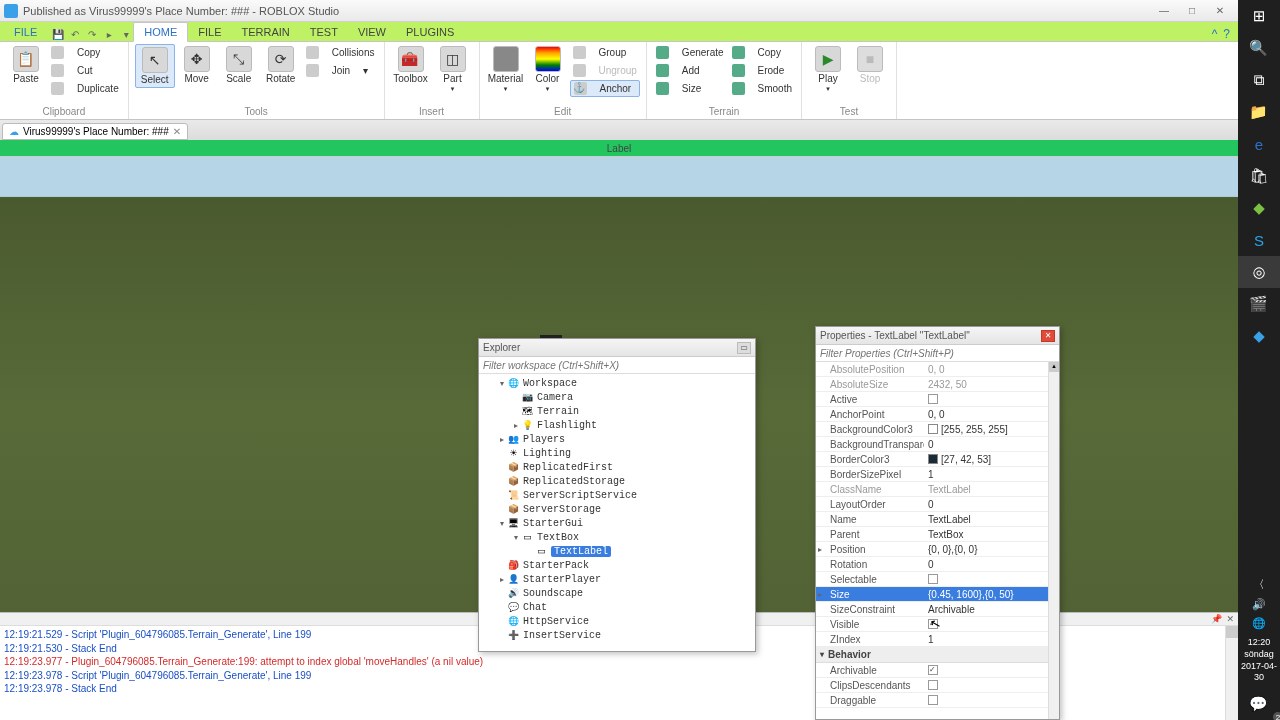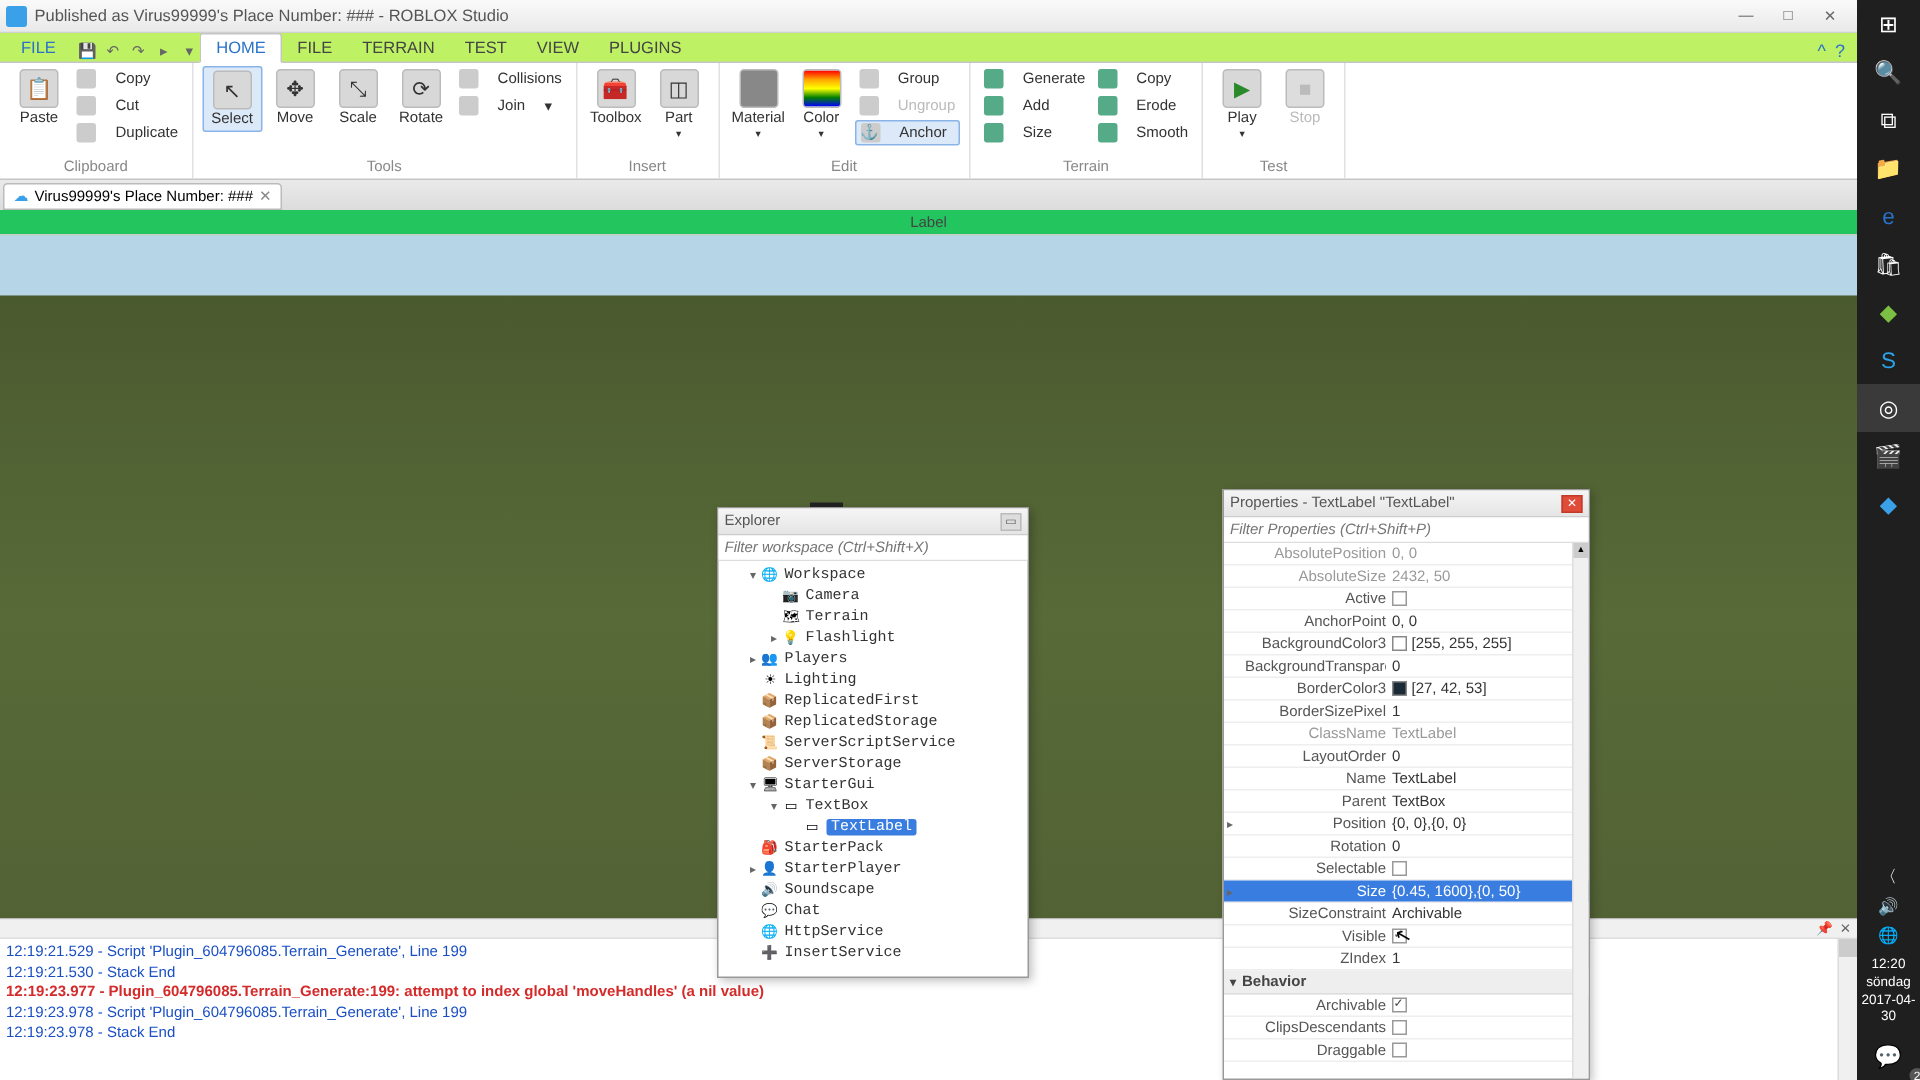--- a/index.html
+++ b/index.html
@@ -57,49 +57,49 @@
 .viewport-label-bar { height: 17px; background:#22c55e; border-bottom:1px solid #ccc; display:flex; align-items:center; justify-content:center; font-size:10px; color:#444; }
 .viewport-3d { position:absolute; top:17px; left:0; right:0; bottom:0; background: linear-gradient(to bottom, #b6d5e6 0%, #b6d5e6 7%, #4a5a2f 7.2%, #586a38 45%, #4f5e33 100%); }
 .viewport-part { position:absolute; left:540px; top:178px; width:22px; height:6px; background:#222; }
 
 
 .output-panel { position:absolute; left:0; bottom:0; width:1238px; height:108px; background:#fff; border-top:1px solid #bbb; }
 .output-head { height:13px; background:#f0f0f0; border-bottom:1px solid #ddd; display:flex; justify-content:flex-end; align-items:center; padding-right:4px; gap:4px; font-size:9px; color:#666; }
 .output-body { padding:2px 4px; font-size:10px; line-height:1.35; font-family: Consolas, monospace; overflow:hidden; }
 .output-body .line { white-space:nowrap; }
 .output-body .blue { color:#1a4fc4; }
-.output-body .red { color:#d42a2a; font-weight:700; }
+.output-body .red { color:#d42a2a; font-weight:400; }
 .output-scroll { position:absolute; right:0; top:13px; bottom:0; width:13px; background:#f0f0f0; border-left:1px solid #ddd; }
 .output-scroll .thumb { position:absolute; top:0; width:100%; height:12px; background:#ccc; }
 
 
 .panel { position:absolute; background:#fff; border:1px solid #999; box-shadow: 2px 2px 6px rgba(0,0,0,0.25); font-size:11px; }
 .panel-head { height:18px; background:linear-gradient(#f5f5f5,#e5e5e5); border-bottom:1px solid #ccc; display:flex; align-items:center; padding:0 4px; font-size:10px; color:#555; }
 .panel-head .close { margin-left:auto; width:14px; height:12px; background:#ddd; border:1px solid #bbb; display:flex; align-items:center; justify-content:center; font-size:8px; }
 .panel-filter { height:17px; border-bottom:1px solid #ddd; }
 .panel-filter input { width:100%; height:100%; border:none; padding:0 4px; font-size:10px; color:#888; font-style:italic; outline:none; }
 
-.explorer { left:478px; top:338px; width:208px; height:314px; }
+.explorer { left:478px; top:338px; width:278px; height:314px; }
 .tree { padding:2px 0; }
 .tree-row { display:flex; align-items:center; height:14px; padding-left:4px; cursor:pointer; }
 .tree-row .expander { width:10px; font-size:8px; color:#666; text-align:center; }
 .tree-row .ticon { width:13px; height:13px; margin-right:3px; border-radius:2px; display:flex; align-items:center; justify-content:center; font-size:9px; }
 .tree-row .tlabel { font-size:10px; color:#333;font-family:Liberation Mono, monospace; }
 .tree-row.selected .tlabel { background:#3a7de0; color:#fff; padding:0 3px; border-radius:2px; }
 .ind1 { padding-left: 18px; } .ind2 { padding-left: 32px; } .ind3 { padding-left: 46px; }
 
 
 .properties { left:815px; top:326px; width:245px; height:394px; }
 .properties .panel-head { background:linear-gradient(#f5f5f5,#e5e5e5); }
 .properties .panel-head .close { background:#e04b3a; color:#fff; border-color:#c03a2a; }
 .prop-body { height: calc(100% - 35px); overflow:hidden; position:relative; }
 .prop-body .vscroll { position:absolute; right:0; top:0; bottom:0; width:11px; background:#f0f0f0; border-left:1px solid #ddd; }
 .prop-body .vscroll .vt { position:absolute; top:0; width:100%; height:10px; background:#ccc; font-size:7px; text-align:center; }
 .prop-row { display:flex; height:15px; border-bottom:1px solid #eee; align-items:center; }
-.prop-row .pname { width:108px; padding-left:14px; font-size:10px; color:#555; overflow:hidden; white-space:nowrap;text-align:right; }
+.prop-row .pname { width:108px; padding-left:14px; font-size:10px; color:#555; overflow:hidden; white-space:nowrap; }
 .prop-row .pval { flex:1; padding-left:4px; font-size:10px; color:#333; display:flex; align-items:center; gap:3px; }
 .prop-row.readonly .pname, .prop-row.readonly .pval { color:#999; }
 .prop-row.selected { background:#3a7de0; }
 .prop-row.selected .pname, .prop-row.selected .pval { color:#fff; }
 .prop-row .expander { position:absolute; left:2px; font-size:8px; color:#666; }
 .prop-cat { height:16px; background:#eee; display:flex; align-items:center; padding-left:4px; font-size:10px; font-weight:600; color:#444; border-bottom:1px solid #ddd; }
 .prop-cat .exp { font-size:8px; margin-right:4px; }
 .chk { width:10px; height:10px; border:1px solid #999; background:#fff; display:inline-block; }
 .chk.on::after { content:"✓"; font-size:8px; color:#444; position:relative; top:-3px; left:0px; }
 .colswatch { width:10px; height:10px; border:1px solid #888; display:inline-block; }

